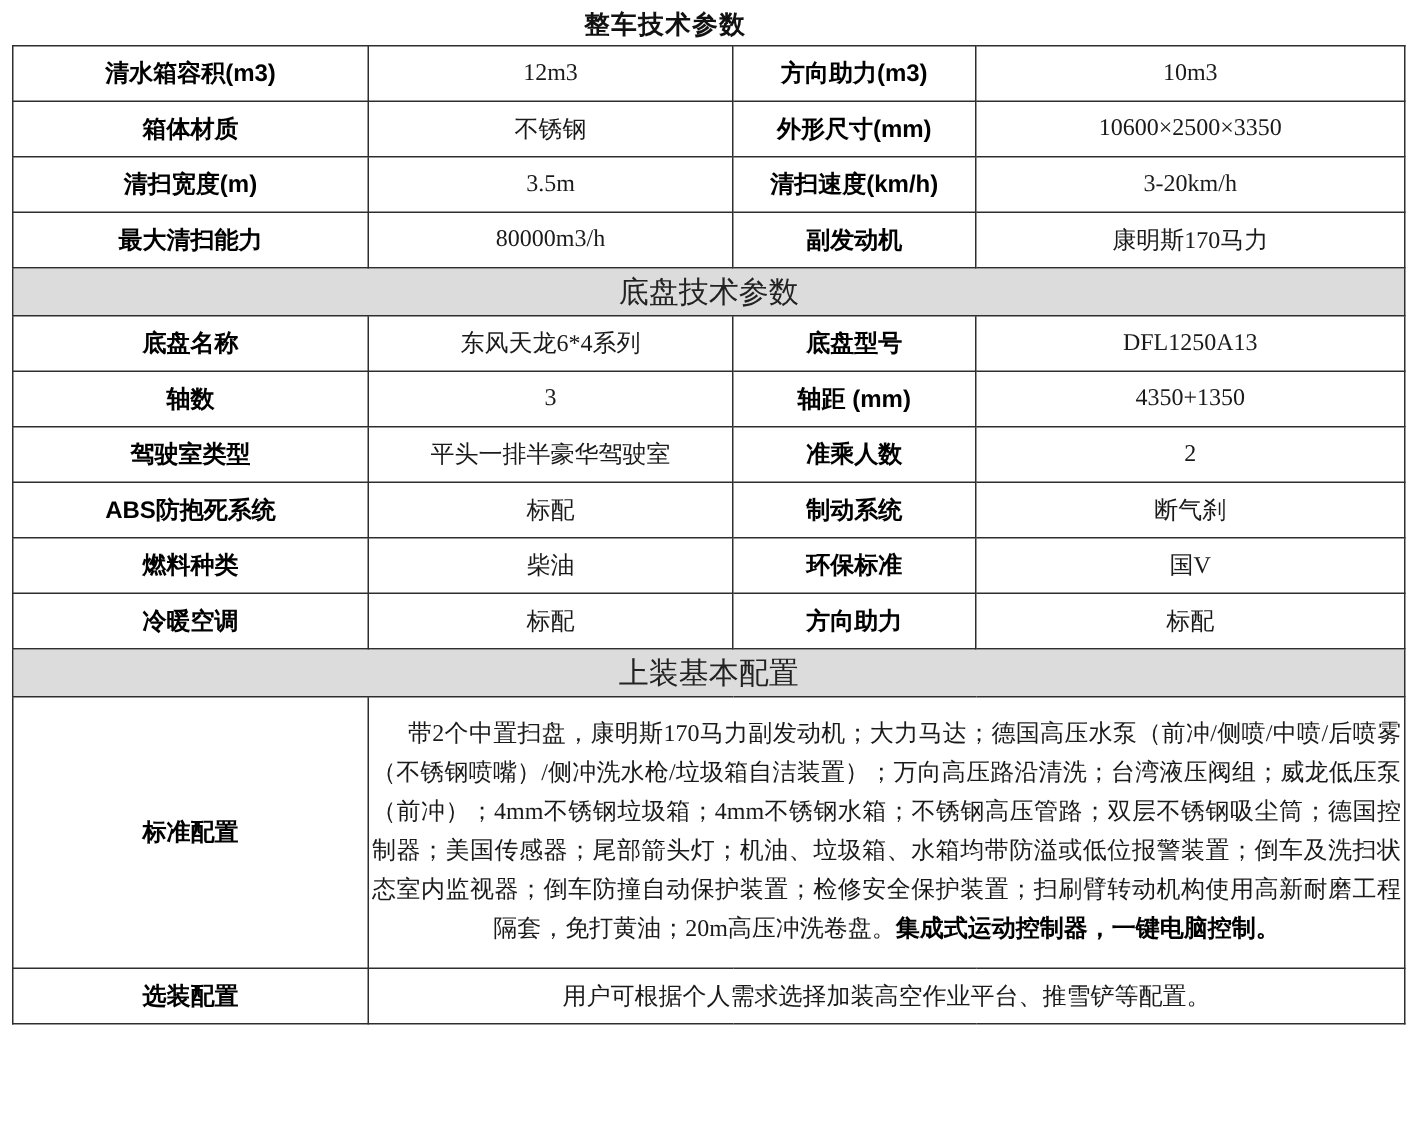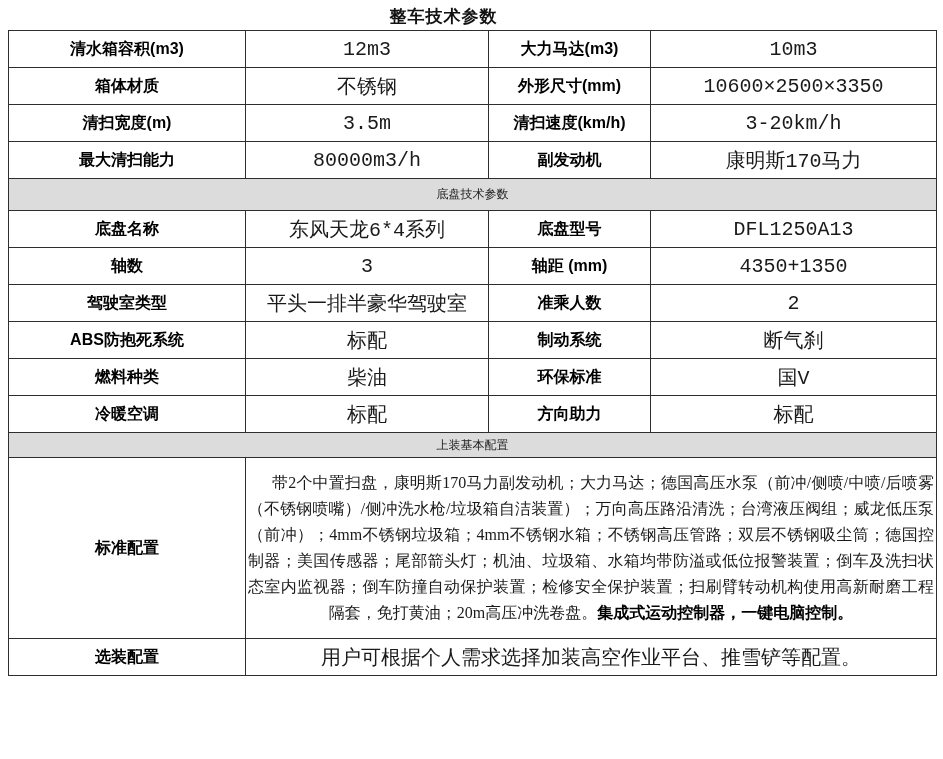--- a/index.html
+++ b/index.html
@@ -34,31 +34,31 @@
     overflow:hidden;
   }
   td.lbl{
     font-weight:bold;
     font-size:16px;
     font-family:"Liberation Sans", sans-serif;
     color:#000;
   }
   td.val{
     font-weight:normal;
-    font-size:20px;
-    font-family:Liberation Mono, monospace;
+    font-size:16px;
+    font-family:Liberation Serif, serif;
     color:#1a1a1a;
   }
   tr.r{ height:37px; }
   tr.sec1{ height:32px; }
   tr.sec2{ height:25px; }
   tr.std{ height:181px; }
   td.section{
     background:#dcdcdc;
-    font-size:12px;
+    font-size:20px;
     font-weight:normal;
     font-family:"Liberation Serif", serif;
     color:#222;
   }
   td.longcell{
     text-align:justify;
     vertical-align:middle;
     padding:4px 8px;
     margin-top:44px;
   }
@@ -86,21 +86,21 @@
       <col style="width:237px">
       <col style="width:243px">
       <col style="width:162px">
       <col style="width:286px">
     </colgroup>
 
     <tbody>
         <tr class="r">
       <td class="lbl">清水箱容积(m3)</td>
       <td class="val">12m3</td>
-      <td class="lbl">大力马达(m3)</td>
+      <td class="lbl">方向助力(m3)</td>
       <td class="val">10m3</td>
     </tr>
     <tr class="r">
       <td class="lbl">箱体材质</td>
       <td class="val">不锈钢</td>
       <td class="lbl">外形尺寸(mm)</td>
       <td class="val">10600×2500×3350</td>
     </tr>
     <tr class="r">
       <td class="lbl">清扫宽度(m)</td>

